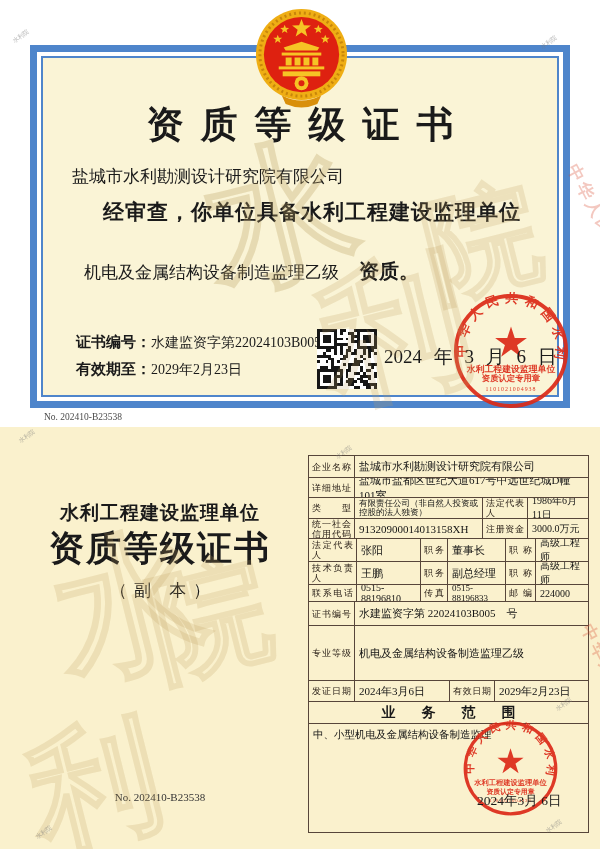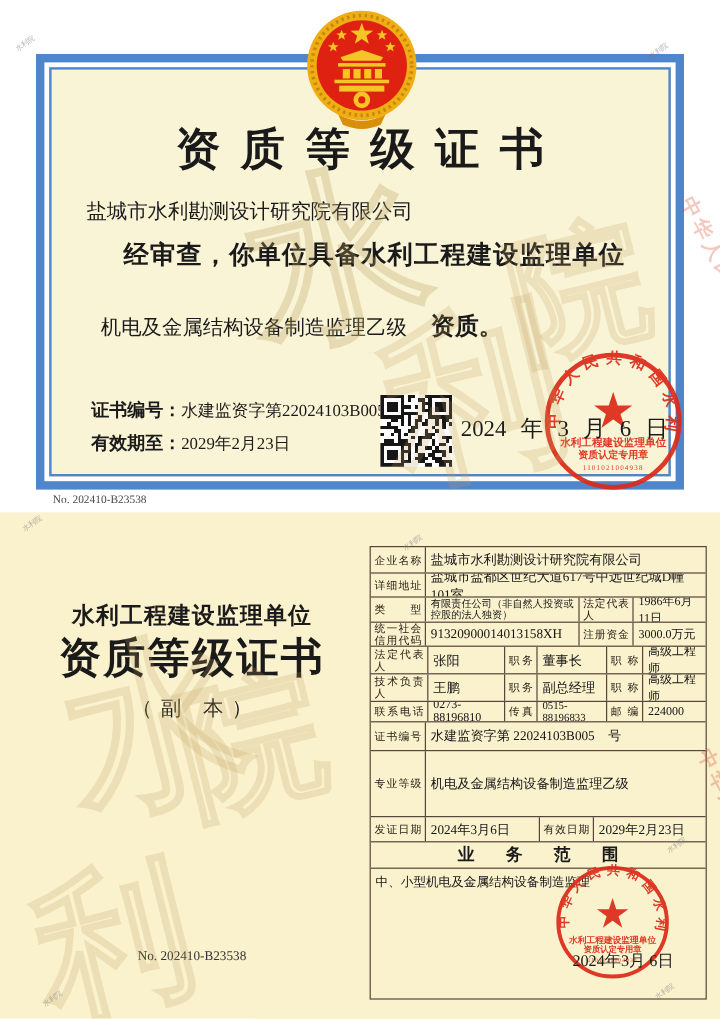--- a/index.html
+++ b/index.html
@@ -422,21 +422,21 @@
       <div class="tc tv" style="width:58px">副总经理</div>
       <div class="tc tl" style="width:30px">
           <i>职称</i>
         </div>
       <div class="tc tv" style="width:52px;font-size:10px">高级工程师</div>
     </div>
     <div class="tr" style="height:17px">
       <div class="tc tl" style="width:48px">
           <i>联系电话</i>
         </div>
-      <div class="tc tv" style="width:64px;font-size:10px">0273-88196810</div>
+      <div class="tc tv" style="width:64px;font-size:10px">0515-88196810</div>
       <div class="tc tl" style="width:27px">
           <i>传真</i>
         </div>
       <div class="tc tv" style="width:58px;font-size:9px">0515-88196833</div>
       <div class="tc tl" style="width:30px">
           <i>邮编</i>
         </div>
       <div class="tc tv" style="width:52px;font-size:10px">224000</div>
     </div>
     <div class="tr" style="height:24px">

